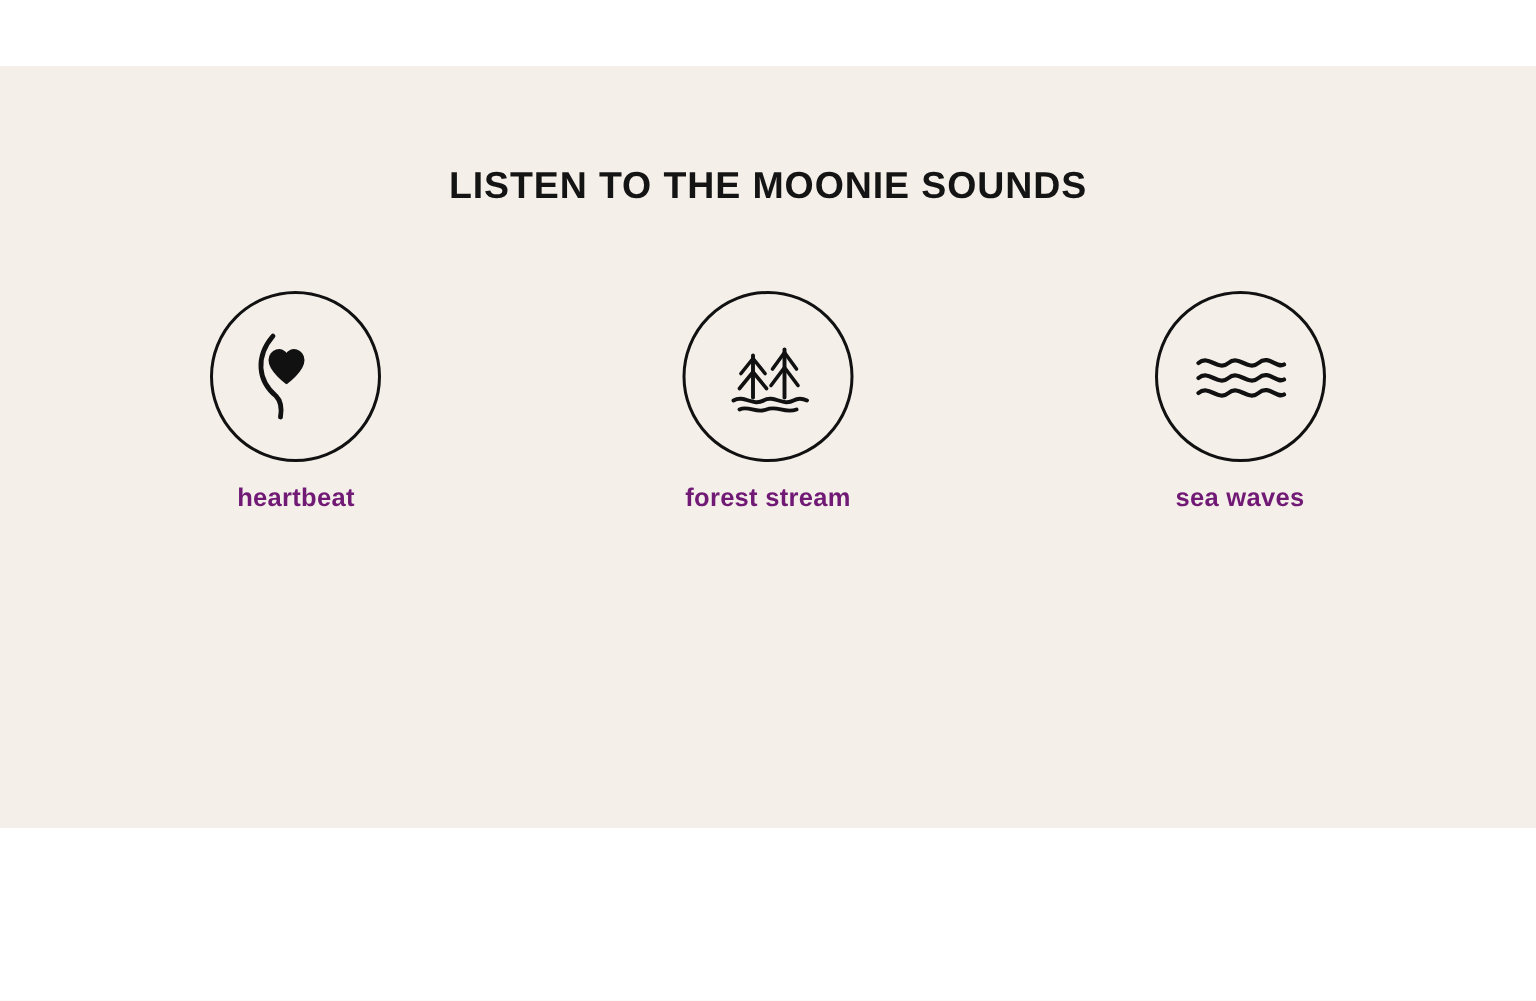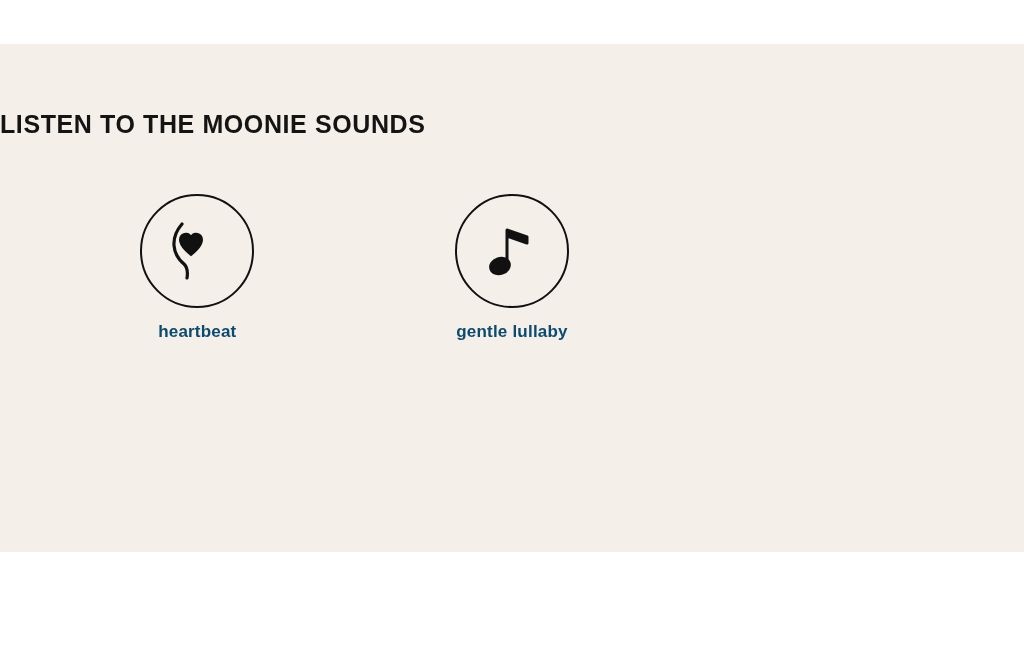--- a/index.html
+++ b/index.html
@@ -19,21 +19,21 @@
     top: 44px;
     width: 1024px;
     height: 508px;
     background: #f4efe9;
   }
   #title {
     position: absolute;
     top: 66px;
     left: 0;
     width: 100%;
-    text-align: left;
+    text-align: center;
     font-size: 25px;
     font-weight: bold;
     letter-spacing: 0.6px;
     color: #141414;
     font-family: "Liberation Sans", sans-serif;
   }
   .grid {
     position: absolute;
     top: 150px;
     left: 40px;
@@ -59,21 +59,21 @@
     display: flex;
     align-items: center;
     justify-content: center;
     background: transparent;
     box-sizing: border-box;
   }
   .sound-label {
     margin-top: 14px;
     font-size: 17px;
     font-weight: bold;
-    color: #0c4a6e;
+    color: #701a75;
     letter-spacing: 0.2px;
     text-align: center;
   }
   svg { display: block; }
 </style>
 </head>
 <body>
 
 <div id="panel">
   <div id="title">LISTEN TO THE MOONIE SOUNDS</div>
@@ -86,29 +86,48 @@
           <svg width="70" height="70" viewBox="0 0 70 70">
             <path d="M20 8 C8 22, 10 38, 22 48 C25 51, 26 56, 25 62" fill="none" stroke="#111111" stroke-width="3.2" stroke-linecap="round"></path>
             <path d="M40 24 C40 18, 32 15, 29 21 C26 15, 18 18, 18 24 C18 31, 29 39, 29 39 C29 39, 40 31, 40 24 Z" fill="#111111" stroke="#111111" stroke-width="2"></path>
           </svg>
         </span>
       </div>
       <div class="sound-label">heartbeat</div>
     </div>
 
 
+    <div class="sound-item">
+      <div class="icon-circle">
+        <span>
+          <svg width="72" height="72" viewBox="0 0 72 72">
 
+            <line x1="26" y1="22" x2="26" y2="50" stroke="#111111" stroke-width="2.6" stroke-linecap="round"></line>
+            <path d="M26 24 L18 34 M26 24 L34 34 M26 33 L17 44 M26 33 L35 44" fill="none" stroke="#111111" stroke-width="2.4" stroke-linecap="round"></path>
+
+            <line x1="47" y1="18" x2="47" y2="50" stroke="#111111" stroke-width="2.6" stroke-linecap="round"></line>
+            <path d="M47 20 L39 31 M47 20 L55 31 M47 30 L38 42 M47 30 L56 42" fill="none" stroke="#111111" stroke-width="2.4" stroke-linecap="round"></path>
+
+            <path d="M13 52 C20 48, 26 56, 33 52 C40 48, 46 56, 53 52 C57 49.6, 60 51, 62 52" fill="none" stroke="#111111" stroke-width="2.6" stroke-linecap="round"></path>
+            <path d="M17 58 C23 55, 28 61, 35 58 C42 55, 47 61, 55 58" fill="none" stroke="#111111" stroke-width="2.6" stroke-linecap="round"></path>
+          </svg>
+        </span>
+      </div>
+      <div class="sound-label">forest stream</div>
+    </div>
 
 
     <div class="sound-item">
       <div class="icon-circle">
         <span>
-          <svg width="70" height="70" viewBox="0 0 70 70">
-            <path d="M30 50 V14 L50 21 V27 L30 20" fill="#111111" stroke="#111111" stroke-width="3" stroke-linejoin="round"></path>
-            <ellipse cx="23" cy="50" rx="11" ry="9" fill="#111111" transform="rotate(-18 23 50)"></ellipse>
+          <svg width="76" height="70" viewBox="0 0 76 70">
+            <path d="M10 26 C17 20, 23 32, 30 26 C37 20, 43 32, 50 26 C57 20, 62 30, 67 27" fill="none" stroke="#111111" stroke-width="2.8" stroke-linecap="round"></path>
+            <path d="M10 36 C17 30, 23 42, 30 36 C37 30, 43 42, 50 36 C57 30, 62 40, 67 37" fill="none" stroke="#111111" stroke-width="2.8" stroke-linecap="round"></path>
+            <path d="M10 46 C17 40, 23 52, 30 46 C37 40, 43 52, 50 46 C57 40, 62 50, 67 47" fill="none" stroke="#111111" stroke-width="2.8" stroke-linecap="round"></path>
           </svg>
         </span>
       </div>
-      <div class="sound-label">gentle lullaby</div>
+      <div class="sound-label">sea waves</div>
     </div>
+
 
   </div>
 </div>
 
 </body></html>

